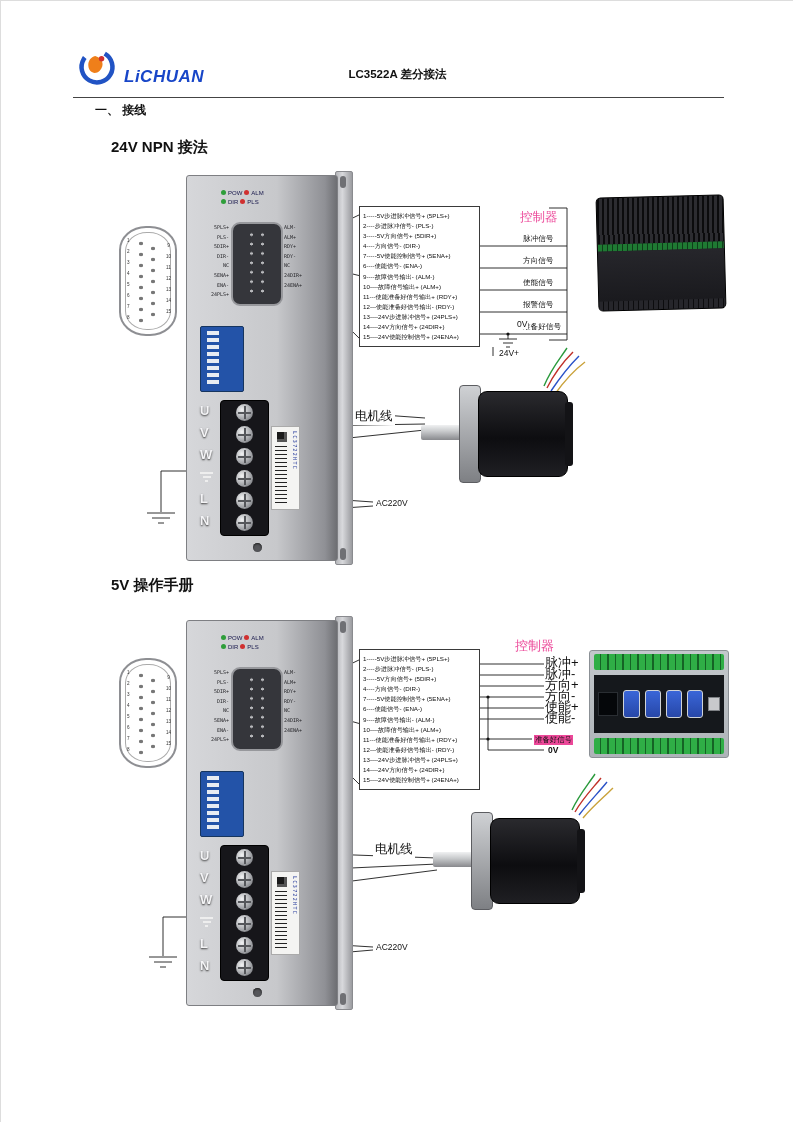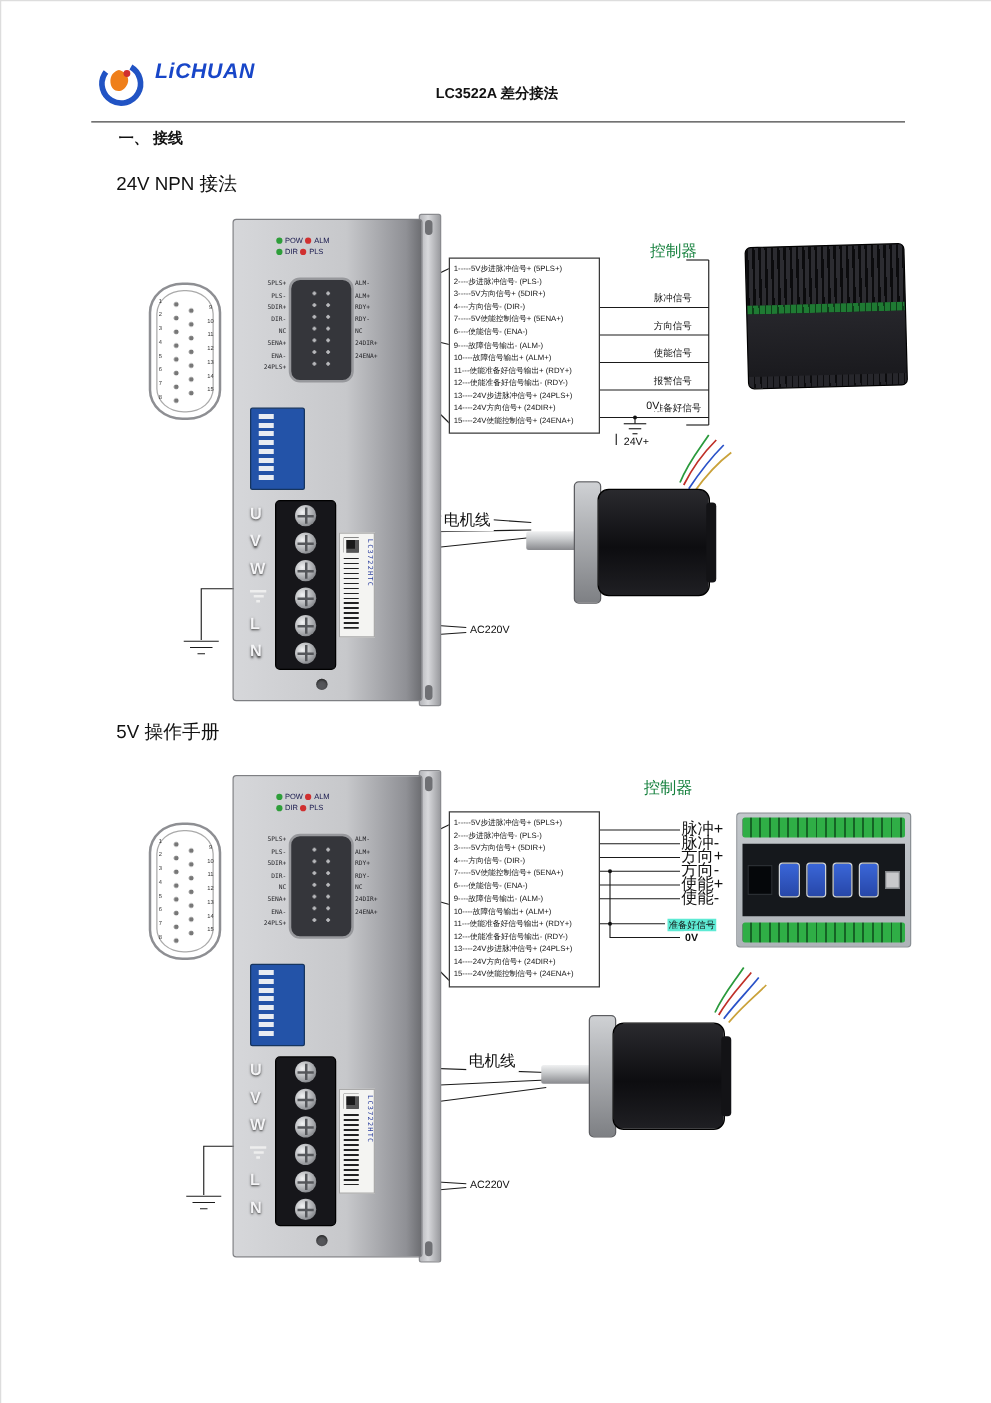--- a/index.html
+++ b/index.html
@@ -1,25 +1,25 @@
 <!DOCTYPE html>
 <html><head>
 <meta charset="utf-8">
 <style>
   html,body{margin:0;padding:0;background:#f2f2f2;}
   .page{position:relative;width:793px;height:1122px;background:#ffffff;border:1px solid #ddd;
         font-family:"Liberation Sans",sans-serif;color:#111;overflow:hidden;}
 
   
-  .logo{position:absolute;left:76px;top:46px;display:flex;align-items:flex-start;gap:7px;}
+  .logo{position:absolute;left:76px;top:46px;display:flex;align-items:flex-end;gap:7px;}
   .logo-text{font-size:17px;font-weight:bold;font-style:italic;color:#1846c8;letter-spacing:.5px;}
   .doc-title{position:absolute;left:0;right:0;top:66px;text-align:center;font-size:11.5px;font-weight:bold;}
   .header-rule{position:absolute;left:72px;top:96px;width:651px;height:1px;background:#444;}
   .h1{position:absolute;left:94px;top:101px;font-size:12px;font-weight:bold;}
-  .h2{position:absolute;left:92px;font-size:15px;font-weight:normal;text-align:center;}
+  .h2{position:absolute;left:110px;font-size:15px;font-weight:bold;text-align:center;}
 
   
   .diagram{position:absolute;left:0;width:793px;}
   .overlay{position:absolute;left:0;top:0;}
 
   
   .driver{position:absolute;width:167px;height:392px;}
   .drv-flange{position:absolute;right:0;top:0;width:16px;height:100%;
       background:linear-gradient(90deg,#b5b6ba,#d8d9dc 40%,#9b9ca0);border:1px solid #8a8b8f;border-radius:2px;}
   .drv-slot{position:absolute;left:4px;width:6px;height:12px;background:#6f7074;border-radius:3px;}
@@ -77,26 +77,26 @@
   .colR{left:29px;top:15px;height:77px;}
   .db15-nums{position:absolute;font-size:4.6px;line-height:11px;color:#333;white-space:pre-line;text-align:center;}
   .numsL{left:6px;top:7px;}
   .numsR{right:4px;top:12px;}
 
   
   .sigbox{position:absolute;left:358px;width:121px;height:141px;background:#fff;border:1px solid #3a3a3a;
       box-sizing:border-box;padding:4px 2px 2px 3px;font-size:6.2px;line-height:10.1px;white-space:pre-line;color:#111;}
 
   
-  .ctrl-title{position:absolute;font-size:12.5px;color:#15803d;}
+  .ctrl-title{position:absolute;font-size:12.5px;color:#ec4899;margin-top:16px;}
   .ctrl-signals{position:absolute;white-space:pre-line;color:#111;margin-left:28px;}
   .sig1{left:494px;top:62px;font-size:7.6px;line-height:22px;}
   .sig2{left:516px;top:51px;font-size:13px;line-height:11px;}
   .small-lbl{position:absolute;font-size:8.5px;background:#fff;padding:0 1px;}
-  .tiny-lbl{position:absolute;font-size:7.4px;background:#5eead4;padding:0 1px;}
+  .tiny-lbl{position:absolute;font-size:7.4px;background:#ec4899;padding:0 1px;}
   .cable-lbl{position:absolute;font-size:12.5px;background:#fff;padding:0 2px;}
 
   
   .plc{position:absolute;width:126px;height:112px;transform:rotate(-1.5deg);border:1px solid #000;
       border-radius:5px;overflow:hidden;background:#1c1c20;}
   .plc-vents{position:absolute;top:0;left:0;right:0;height:46px;
       background:repeating-linear-gradient(90deg,#0b0b0d 0 2px,#2c2c31 2px 5px);}
   .plc-strip-top{position:absolute;top:46px;left:0;right:0;height:7px;
       background:repeating-linear-gradient(90deg,#1f7a33 0 4px,#0e3d19 4px 5px);}
   .plc-face{position:absolute;top:53px;bottom:9px;left:0;right:0;

